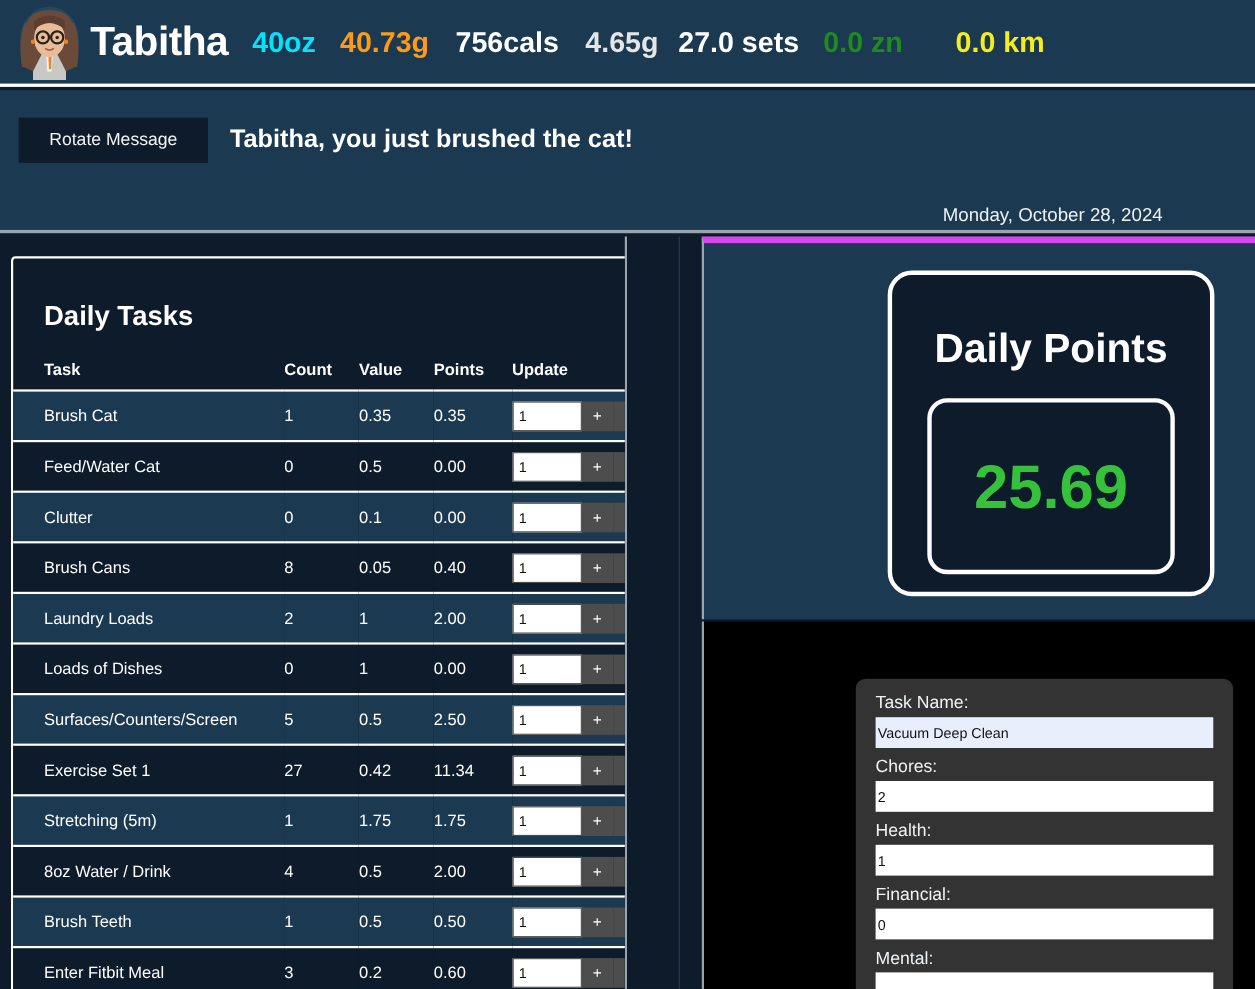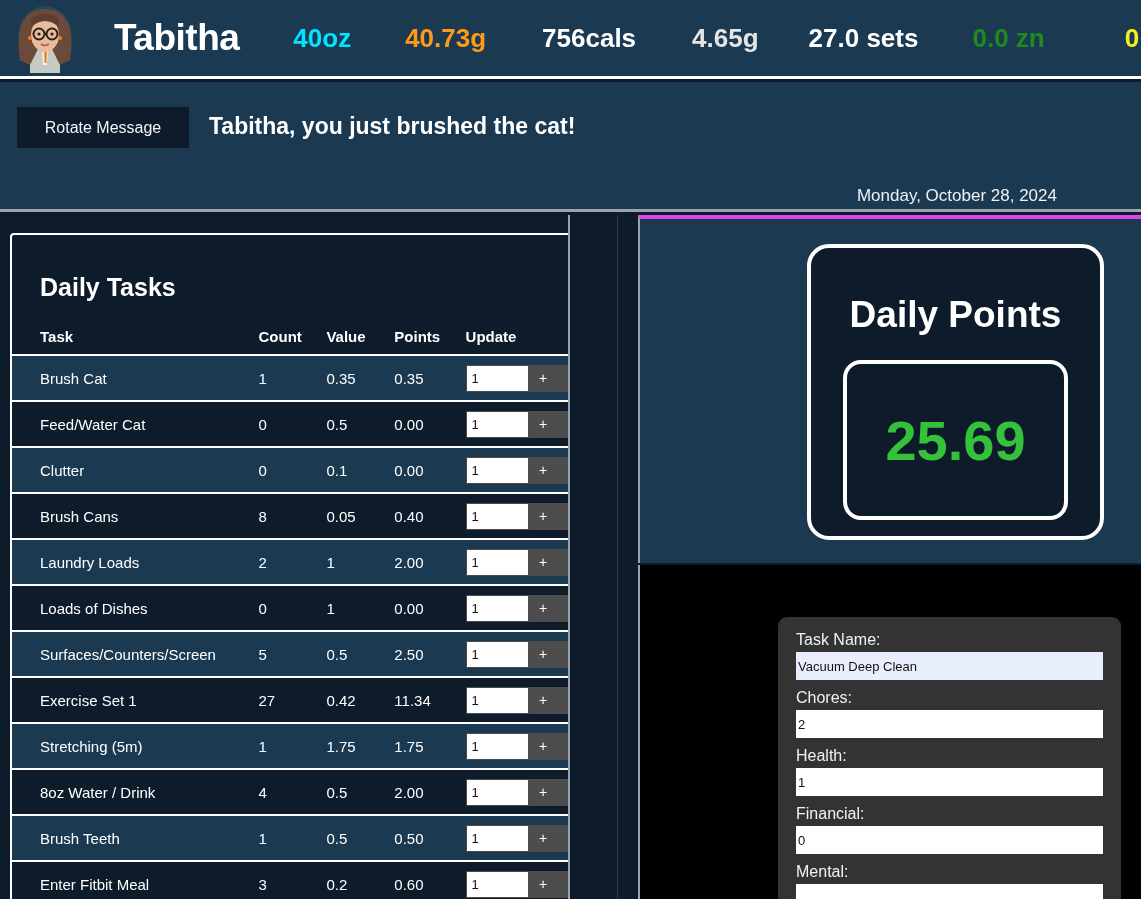--- a/index.html
+++ b/index.html
@@ -8,21 +8,21 @@
     overflow: hidden;
     background: #0d1b2a;
     font-family: "Liberation Sans", sans-serif;
   }
 
   
   #top-bar {
     position: absolute; left: 0; top: 0; width: 1141px; height: 79px;
     background: #1b3a52;
     border-bottom: 3px solid #ffffff;
-    display: flex; align-items: center; gap: 32px;
+    display: flex; align-items: center;
   }
   #avatar {
     width: 62px; height: 70px; margin-left: 14px; margin-right: 6px;
     flex: 0 0 auto; position: relative; overflow: hidden;
   }
   #avatar svg { display: block; }
   .hdr-name {
     font-size: 37px; font-weight: bold; color: #ffffff;
     letter-spacing: -0.5px; margin-right: 22px;
   }
@@ -113,21 +113,21 @@
   #left-scroll-track {
     position: absolute; left: 617px; top: 215px;
     width: 14px; height: 684px; background: #0d1b2a;
     border-left: 1px solid #2c3e50;
   }
 
   
   #right-top {
     position: absolute; left: 638px; top: 215px; width: 503px; height: 348px;
     background: #1b3a52;
-    border-top: 4px solid #d946ef;
+    border-top: 6px solid #d946ef;
     border-left: 2px solid #9aa4ac;
   }
   #daily-points-card {
     position: absolute; left: 167px; top: 25px;
     width: 297px; height: 296px;
     background: #0d1b2a;
     border: 4px solid #ffffff;
     border-radius: 22px;
   }
   #daily-points-title {

